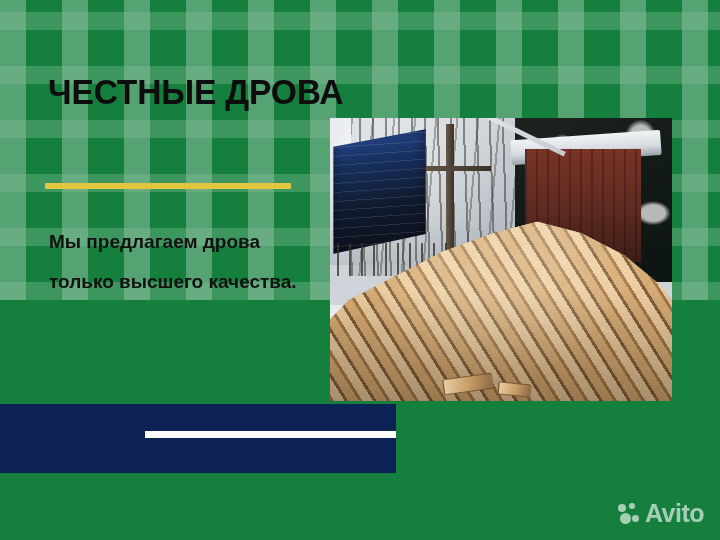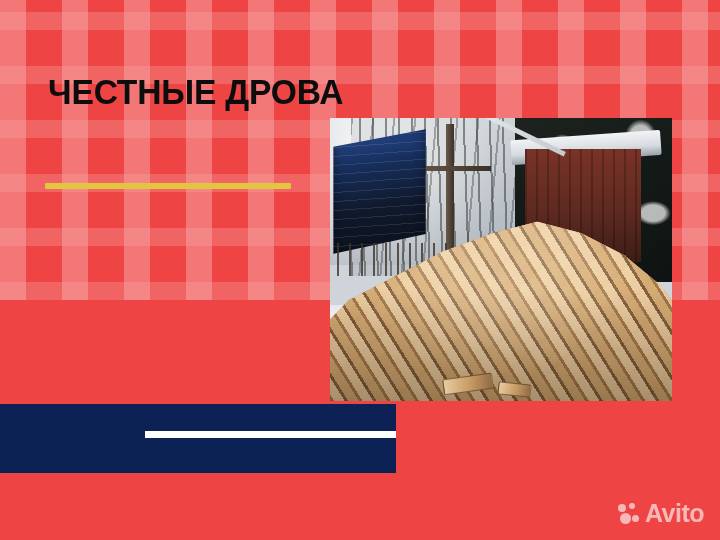--- a/index.html
+++ b/index.html
@@ -11,21 +11,21 @@
     height: 540px;
     overflow: hidden;
     font-family: "Liberation Sans", sans-serif;
     background: #efeeee;
   }
 
   #slide {
     position: relative;
     width: 720px;
     height: 540px;
-    background: #ef4444;
+    background: #15803d;
     overflow: hidden;
   }
 
   
   .bg-texture {
     position: absolute;
     left: 0; top: 0;
     width: 720px; height: 300px;
     background-image:
       repeating-linear-gradient(90deg, rgba(255,255,255,0.55) 0px, rgba(255,255,255,0.55) 26px, rgba(0,0,0,0) 26px, rgba(0,0,0,0) 62px),
@@ -254,20 +254,21 @@
 <body>
 
 <div id="slide">
 
   <div class="bg-texture"></div>
 
   <div class="title">ЧЕСТНЫЕ ДРОВА</div>
 
   <div class="divider"></div>
 
+  <div class="body-text">Мы предлагаем дрова только высшего качества.</div>
 
   <div class="photo">
     <div class="photo-inner">
       <div class="sky"></div>
       <div class="forest"></div>
       <div class="conifers"></div>
       <div class="shed-roof"></div>
       <div class="shed"></div>
       <div class="pole-a"></div>
       <div class="pole-b"></div>

